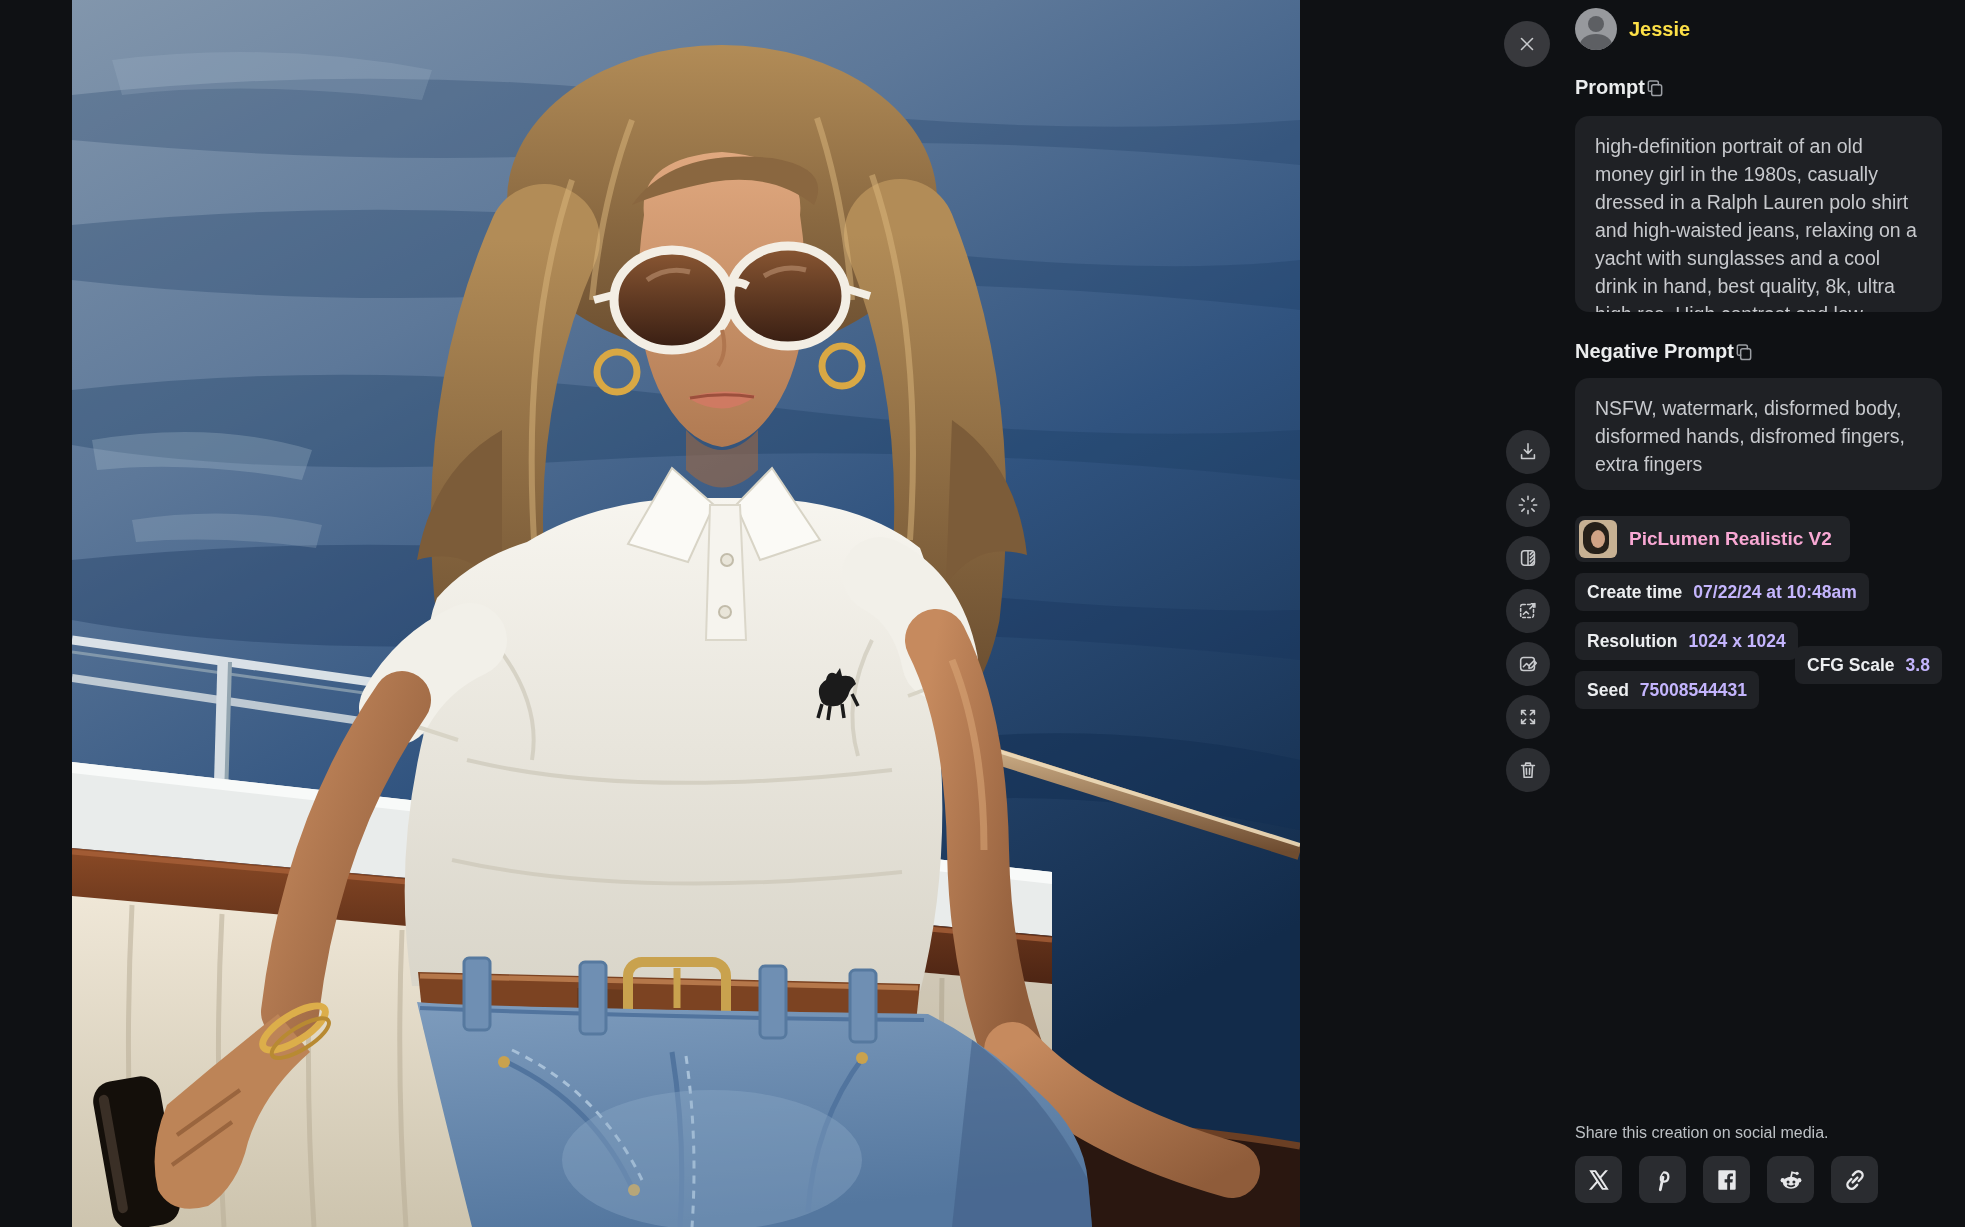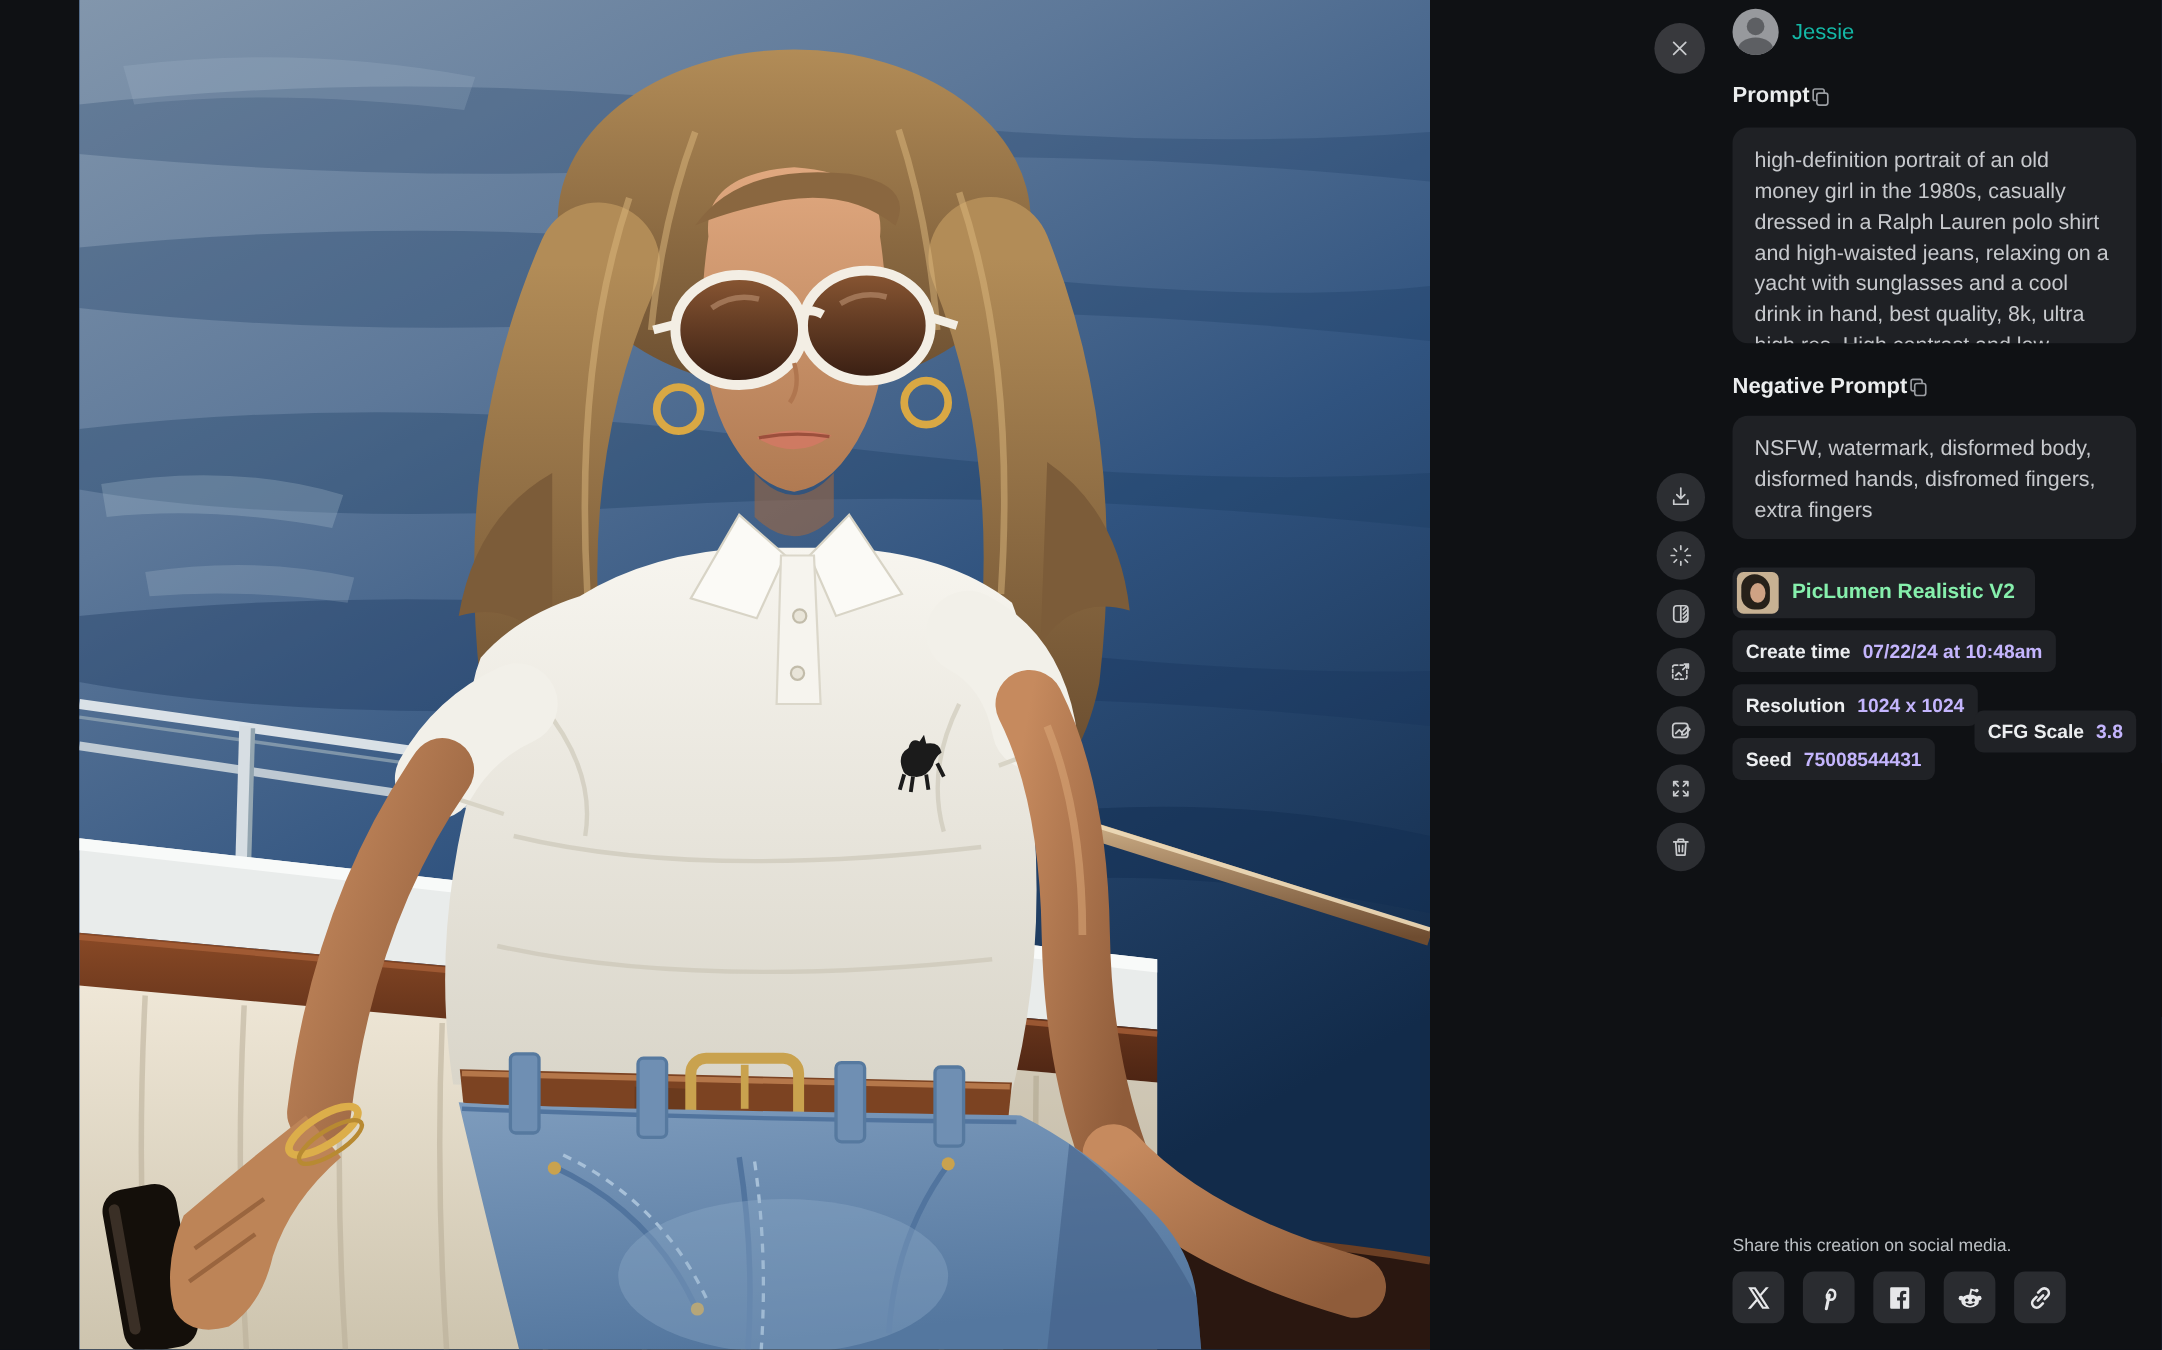--- a/index.html
+++ b/index.html
@@ -15,36 +15,36 @@
       stroke-linecap:round;stroke-linejoin:round;}
   .close-btn{left:1504px;top:21px;background:#38393d;}
   .actions{position:absolute;left:1506px;top:430px;display:flex;flex-direction:column;gap:9px;}
   .actions .circle-btn{position:static;width:44px;height:44px;background:#2c2e32;}
   
   .content{position:absolute;left:1575px;top:0;width:368px;}
   .user-row{position:absolute;top:8px;left:0;display:flex;align-items:center;gap:12px;cursor:pointer;}
   .avatar{width:42px;height:42px;border-radius:50%;background:#97999d;overflow:hidden;position:relative;}
   .avatar .head{position:absolute;left:13px;top:8px;width:16px;height:16px;border-radius:50%;background:#5d5f63;}
   .avatar .shoulders{position:absolute;left:5px;top:26px;width:32px;height:22px;border-radius:50%;background:#5d5f63;}
-  .user-name{font-size:20px;font-weight:400;color:#14b8a6;}
+  .user-name{font-size:20px;font-weight:700;color:#fde047;}
   .section-label{position:absolute;left:0;display:flex;align-items:center;
       font-size:20px;font-weight:600;color:#ebedee;}
   .copy-btn{background:none;border:none;padding:0;cursor:pointer;display:flex;}
   .copy-btn svg{width:20px;height:20px;stroke:#9b9ea3;fill:none;stroke-width:1.8;
       stroke-linecap:round;stroke-linejoin:round;}
   .text-card{position:absolute;left:0;width:327px;background:#1f2125;border-radius:14px;
       padding:16px 20px 0 20px;font-size:19.5px;line-height:28px;color:#c7c9cd;overflow:hidden;}
   .prompt-label{top:76px;} .prompt-card{top:116px;height:180px;}
   .neg-label{top:340px;}   .neg-card{top:378px;height:96px;}
   .model-chip{position:absolute;left:0;top:516px;display:inline-flex;align-items:center;gap:12px;
       background:#212327;border-radius:8px;padding:4px 18px 4px 4px;cursor:pointer;}
   .model-thumb{width:38px;height:38px;border-radius:6px;overflow:hidden;background:#c7b193;position:relative;}
   .model-thumb .hair{position:absolute;left:4px;top:2px;width:26px;height:32px;border-radius:12px 14px 10px 12px;background:#262019;}
   .model-thumb .face{position:absolute;left:12px;top:10px;width:14px;height:18px;border-radius:50%;background:#cfa284;}
-  .model-name{font-size:19px;font-weight:600;color:#86efac;text-align:center;}
+  .model-name{font-size:19px;font-weight:600;color:#f9a8d4;text-align:center;}
   .chip{position:absolute;display:inline-flex;align-items:center;gap:11px;height:38px;
       background:#202226;border-radius:8px;padding:0 12px;font-size:17.5px;white-space:nowrap;}
   .chip .lbl{font-weight:700;color:#eceef0;}
   .chip .val{color:#c4b5fd;font-weight:700;}
   .time-chip{top:573px;left:0;}
   .res-chip{top:622px;left:0;}
   .cfg-chip{top:622px;left:220px;margin-top:24px;}
   .seed-chip{top:671px;left:0;}
   .share-caption{position:absolute;left:0;top:1124px;font-size:16px;color:#bcc0c4;}
   .share-row{position:absolute;left:0;top:1156px;display:flex;gap:17px;}

